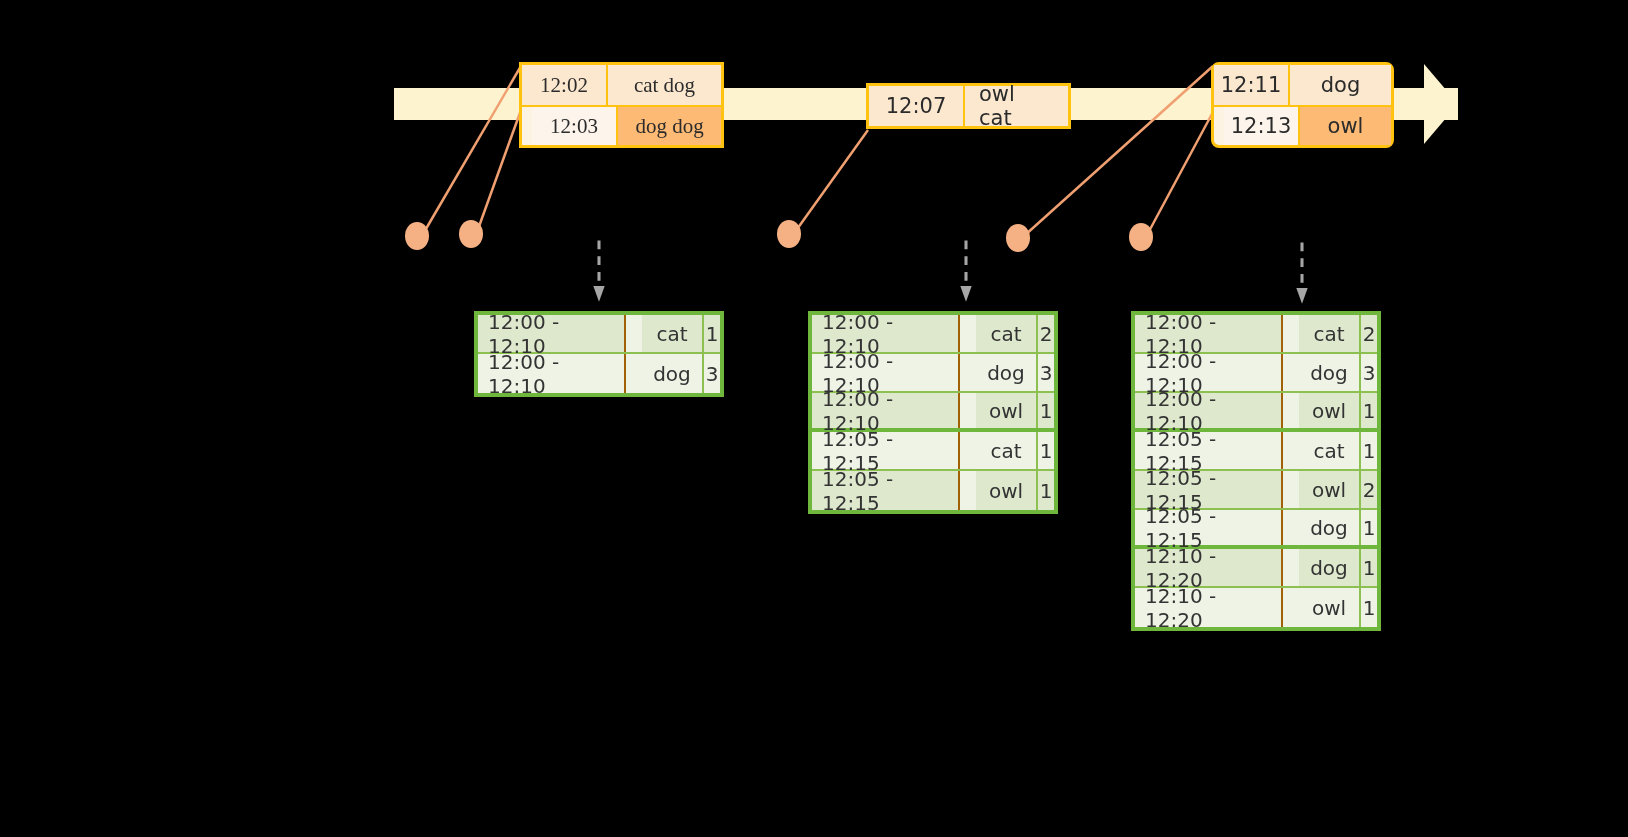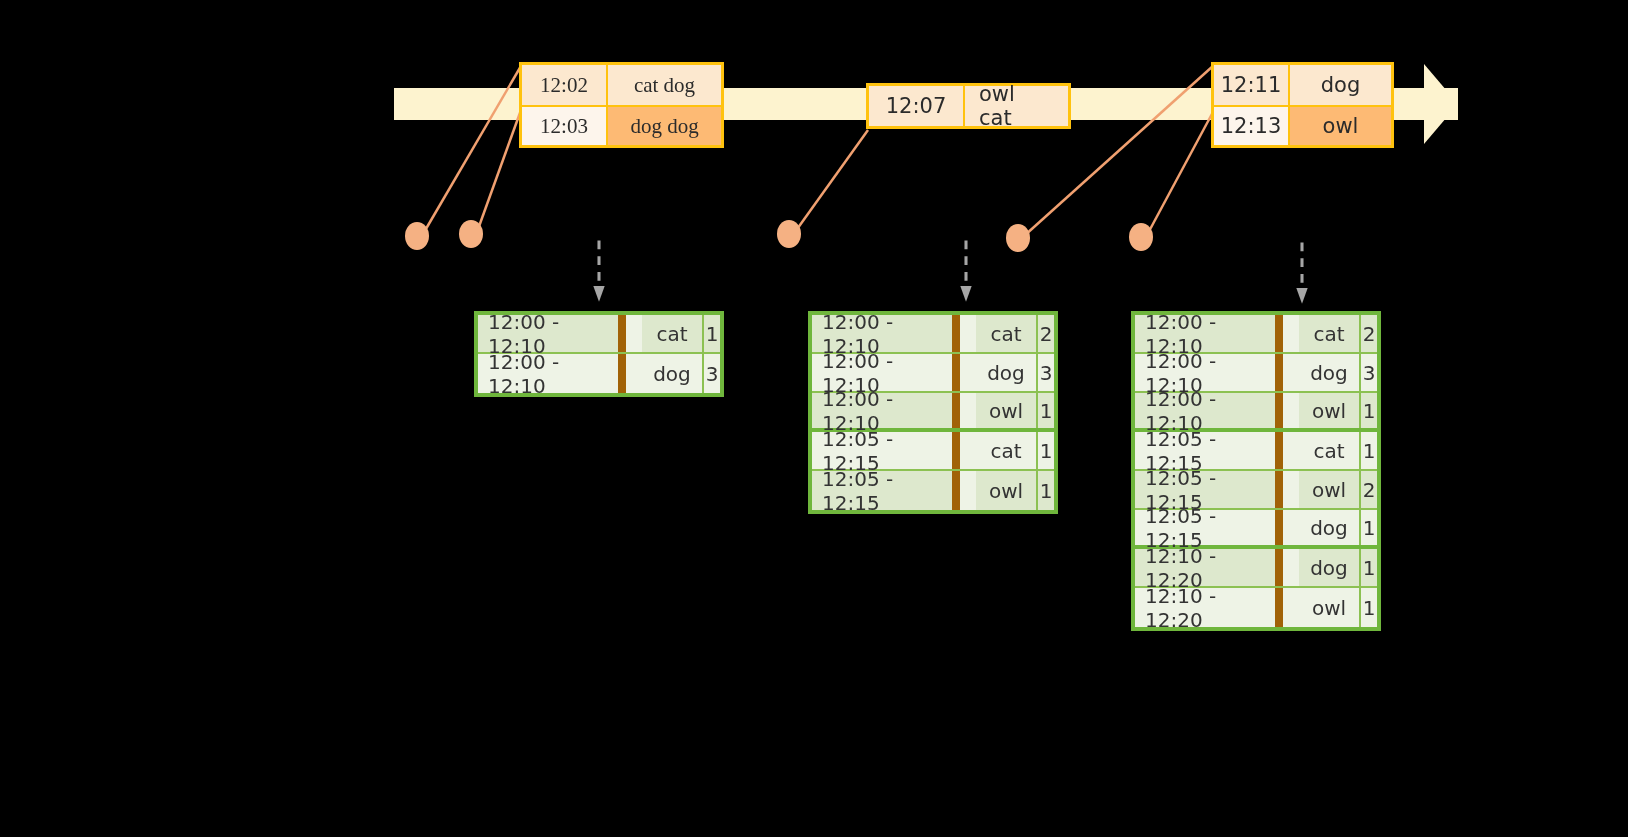--- a/index.html
+++ b/index.html
@@ -49,20 +49,21 @@
     box-sizing: border-box;
     background: #fdf3e3;
   }
   .event-row {
     display: flex;
     height: 40px;
     box-sizing: border-box;
   }
   .event-row + .event-row {
     border-top: 2px solid #ffc20e;
+    padding-left: 10px;
   }
   .event-row.shade .ev-time,
   .event-row.shade .ev-text {
     background: #fce8cf;
   }
   .ev-time {
     width: 86px;
     box-sizing: border-box;
     border-right: 2px solid #ffc20e;
     display: flex;
@@ -80,21 +81,21 @@
     justify-content: center;
     font-size: 21px;
     color: #2b2b2b;
     padding: 0 14px;
     background: #fdba74;
   }
 
   #event-box-1 { left: 519px; top: 62px; width: 205px; font-family: Liberation Serif, serif; }
   #event-box-2 { left: 866px; top: 83px; width: 205px; }
   #event-box-2 .ev-time { width: 96px; }
-  #event-box-3 { left: 1211px; top: 62px; width: 183px; }
+  #event-box-3 { left: 1211px; top: 62px; width: 183px; border-radius: 8px; }
   #event-box-3 .ev-time { width: 76px; }
 
   
   .connector-layer {
     position: absolute;
     left: 0; top: 0;
     width: 1628px;
     height: 837px;
     pointer-events: none;
   }
@@ -123,21 +124,21 @@
     display: flex;
     height: 39px;
     box-sizing: border-box;
     border-bottom: 2px solid #8cc152;
   }
   .rt-row:last-child { border-bottom: none; }
   .rt-row.shade > div { background: #dde8cd; }
   .rt-row.groupend { border-bottom: 4px solid #6fb63c; }
   .rt-win {
     box-sizing: border-box;
-    border-right: 8px solid #a16207;
+    border-right: 2px solid #a16207;
     display: flex;
     align-items: center;
     justify-content: center;
     font-size: 20px;
     color: #333333;
     background: #eef3e6;
     padding: 16px 10px;
   }
   .rt-key {
     box-sizing: border-box;

